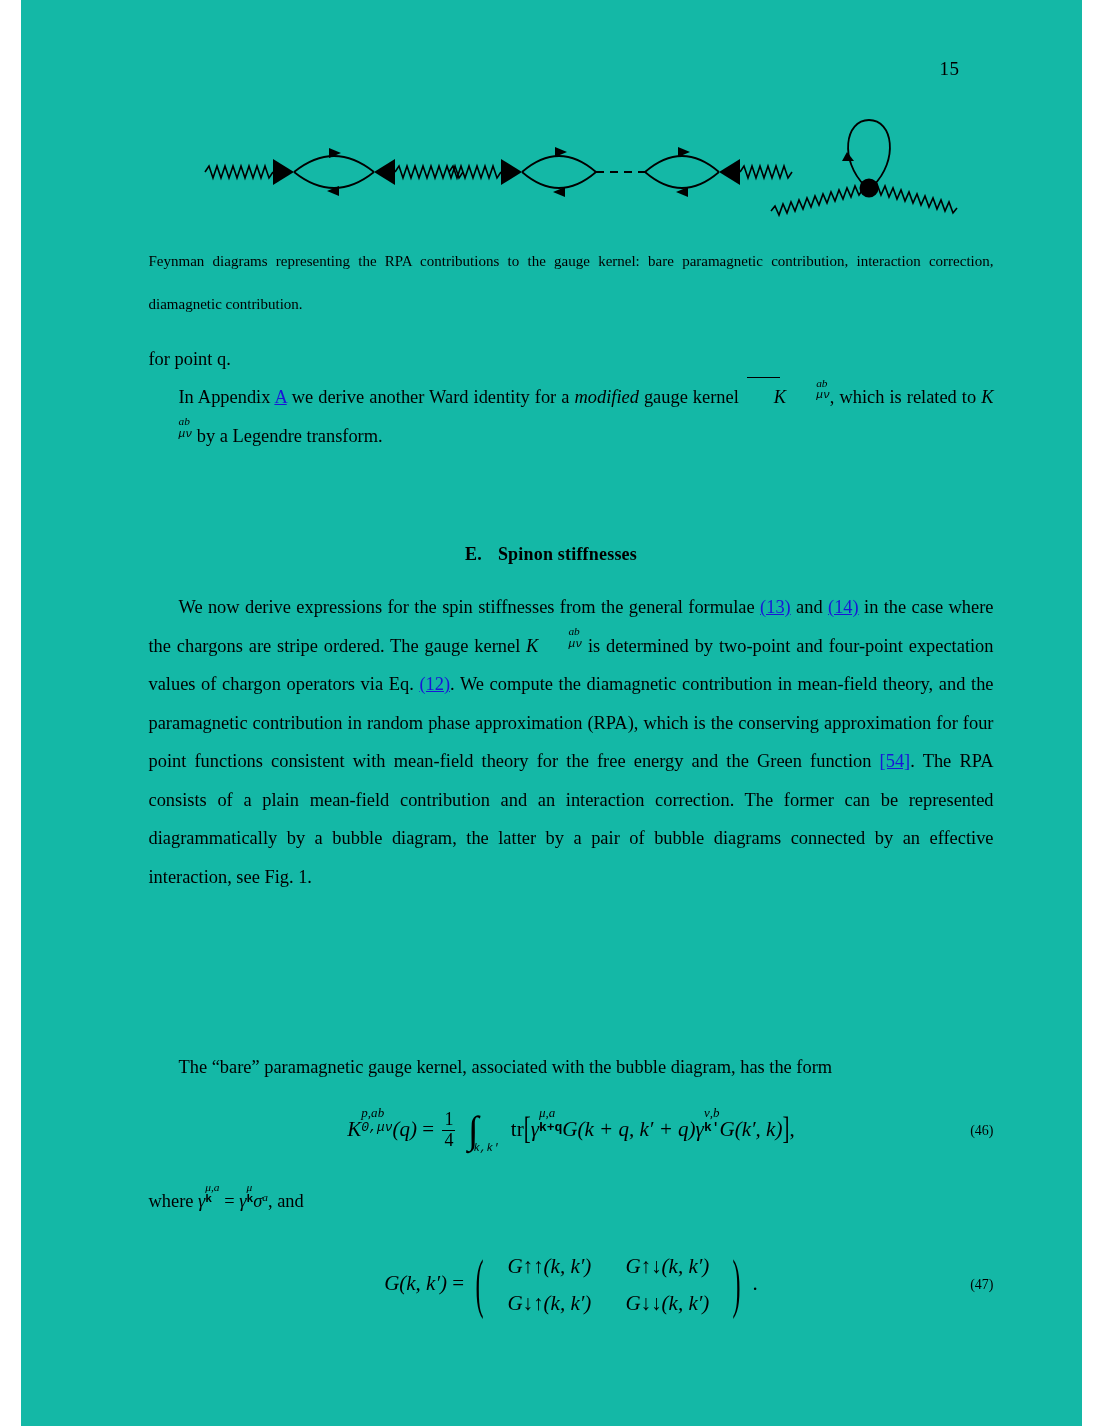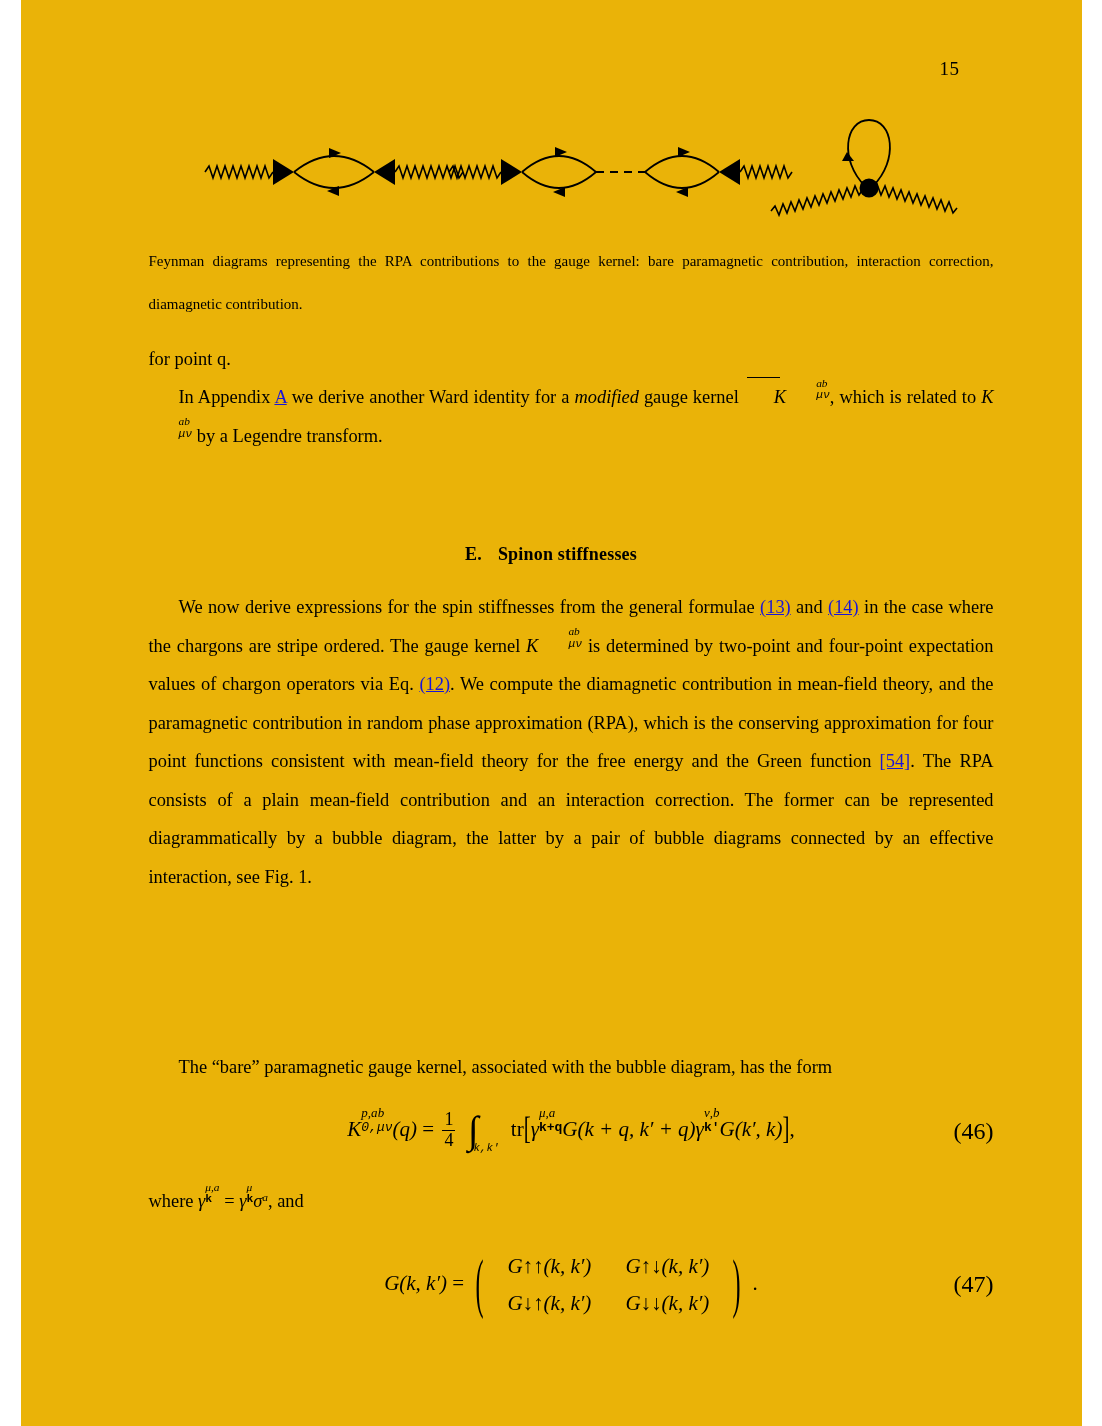--- a/index.html
+++ b/index.html
@@ -9,21 +9,21 @@
   }
   body {
     font-family: "Liberation Serif", "DejaVu Serif", serif;
     color: #000000;
   }
   .page {
     position: relative;
     width: 1032px;
     height: 1426px;
     margin: 0 auto;
-    background: #eab308;
+    background: #14b8a6;
     overflow: hidden;
     padding-left: 29px;
   }
   .page-number {
     position: absolute;
     top: 58px;
     right: 122px;
     font-size: 19px;
     letter-spacing: 0.5px;
   }
@@ -124,21 +124,21 @@
     align-items: center;
     justify-content: center;
   }
   .eqn-body {
     font-size: 21px;
     white-space: nowrap;
   }
   .eqn-tag {
     position: absolute;
     right: 0;
-    font-size: 24px;
+    font-size: 14px;
     font-style: normal;
   }
 
   .frac {
     display: inline-block;
     vertical-align: middle;
     text-align: center;
     font-size: 0.86em;
     line-height: 1.08;
     margin: 0 3px;

